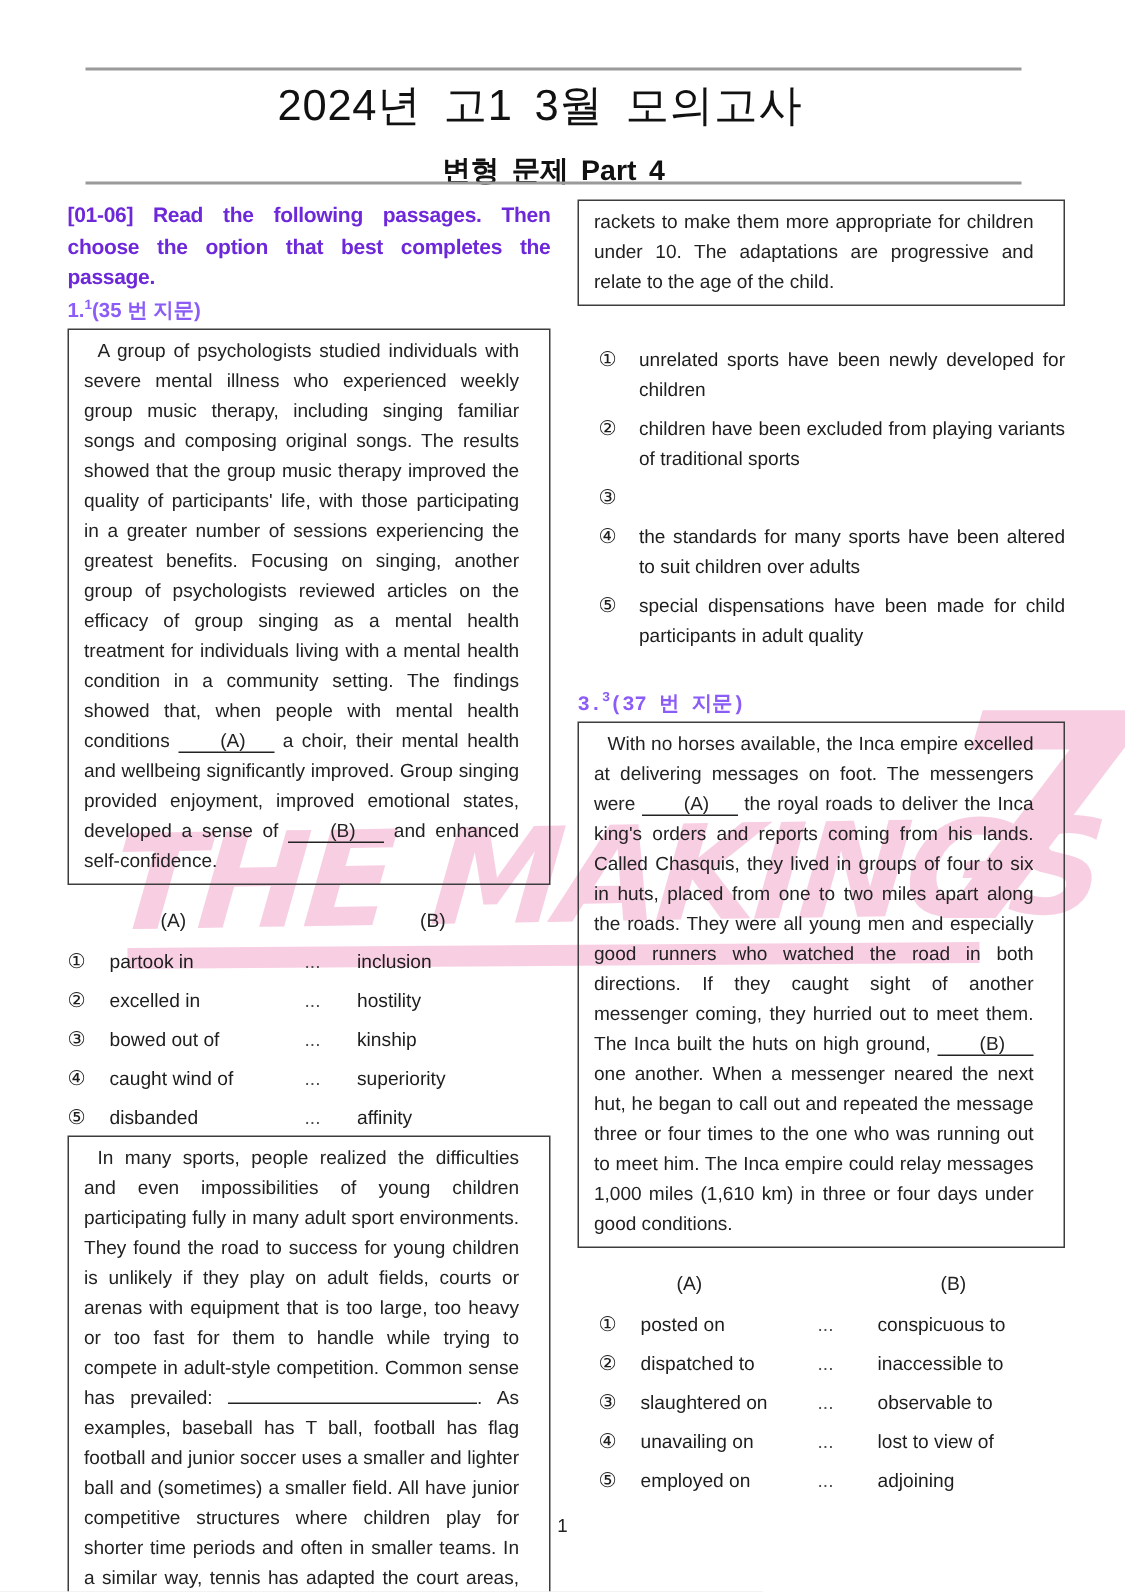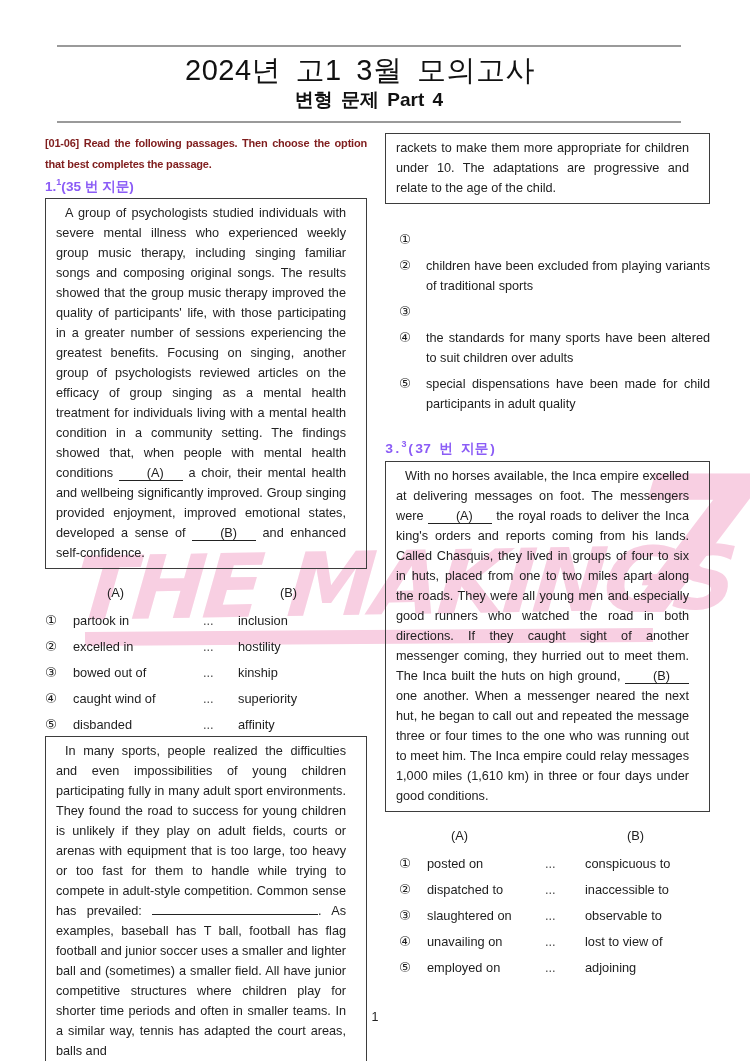--- a/index.html
+++ b/index.html
@@ -15,21 +15,21 @@
   
   .rule{position:absolute;left:57px;width:624px;height:0;border-top:2px solid #9a9a9a;}
   .rule-top{top:45px;}
   .rule-bottom{top:121px;}
   .doc-title{
     position:absolute;top:51px;left:48px;width:624px;
     text-align:center;font-size:29px;font-weight:normal;letter-spacing:.5px;word-spacing:6px;
     color:#111;
   }
   .doc-subtitle{
-    position:absolute;top:87px;left:57px;width:624px;
+    position:absolute;top:101px;left:57px;width:624px;
     text-align:center;font-size:19px;font-weight:bold;word-spacing:3px;color:#111;
   }
   
   .watermark{position:absolute;left:0;top:0;width:750px;height:1061px;z-index:0;pointer-events:none;}
   .wm-text{
     position:absolute;left:76px;top:540px;
     font-family:"DejaVu Sans",sans-serif;
     font-size:88px;font-weight:bold;font-style:italic;
     letter-spacing:-3px;white-space:nowrap;
     transform:skewX(-6deg) rotate(-1deg);
@@ -40,22 +40,22 @@
     font-family:"DejaVu Sans",sans-serif;
     font-size:190px;font-weight:bold;font-style:italic;line-height:1;
     transform:skewX(-6deg);
   }
   .wm-bar{position:absolute;left:85px;top:630px;width:568px;height:14px;transform:rotate(-.4deg);}
   
   .col{position:absolute;top:133px;z-index:1;}
   .col-left{left:45px;width:322px;}
   .col-right{left:385px;width:325px;}
   .instructions{
-    font-size:11px;line-height:20.5px;font-weight:bold;
-    text-align:justify;letter-spacing:-.2px;color:#7f1d1d;
+    font-size:14px;line-height:20.5px;font-weight:bold;
+    text-align:justify;letter-spacing:-.2px;color:#6d28d9;
   }
   .q-label{font-size:13.6px;font-weight:bold;margin-top:3px;height:21px;color:#8b5cf6;}
   .q-label sup{font-size:9px;}
   .passage-box{
     border:1.6px solid #3d3d3d;
     padding:4px 20px 5px 10px;
     font-size:12.7px;line-height:20px;
     text-align:justify;
     background:transparent;color:#222;
   }
@@ -164,20 +164,21 @@
 
   </div>
 
   <div class="col col-right">
 
     <div class="passage-box"><span>rackets to make them more appropriate for children under 10. The adaptations are progressive and relate to the age of the child.</span></div>
 
     <div class="sent-options">
       <div class="sent-opt">
         <span class="opt-num">①</span>
+        <div class="sent-text">unrelated sports have been newly developed for children</div>
       </div>
       <div class="sent-opt">
         <span class="opt-num">②</span>
         <div class="sent-text">children have been excluded from playing variants of traditional sports</div>
       </div>
       <div class="sent-opt">
         <span class="opt-num">③</span>
       </div>
       <div class="sent-opt">
         <span class="opt-num">④</span>

